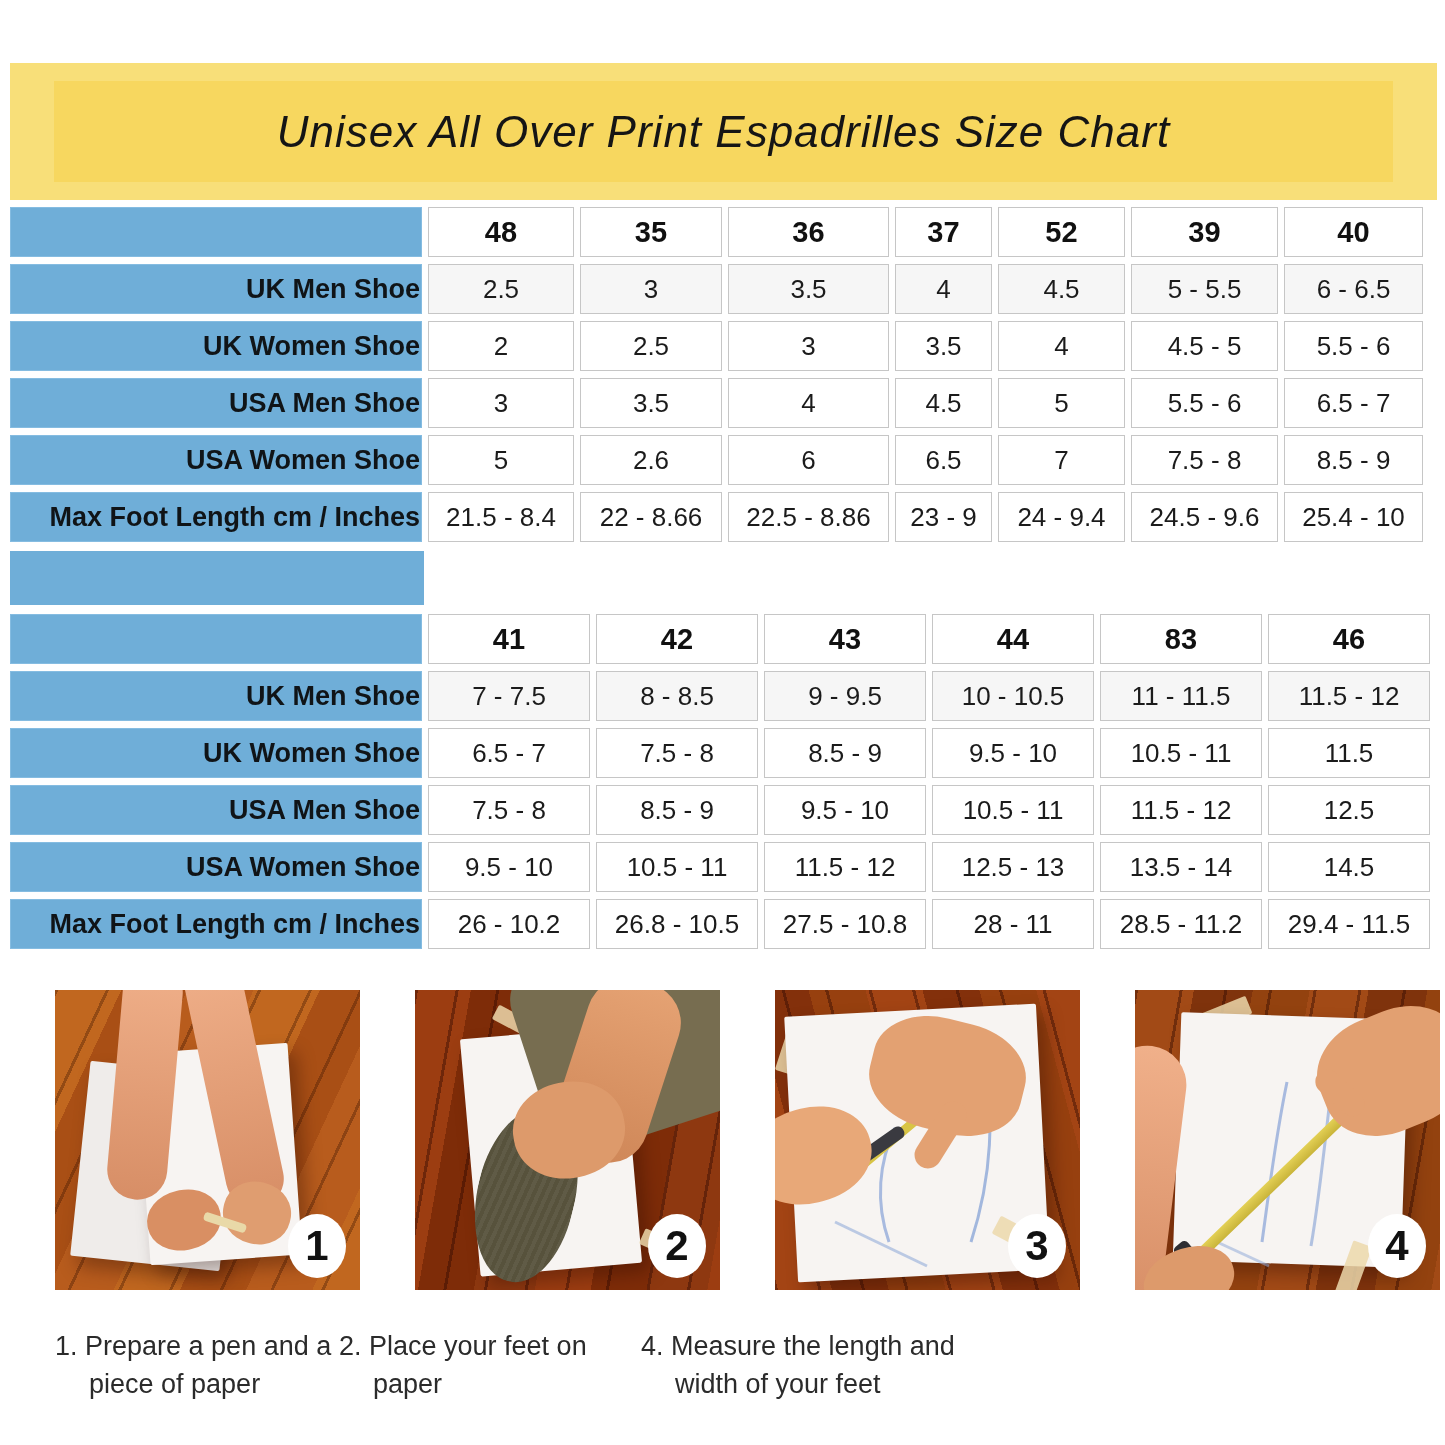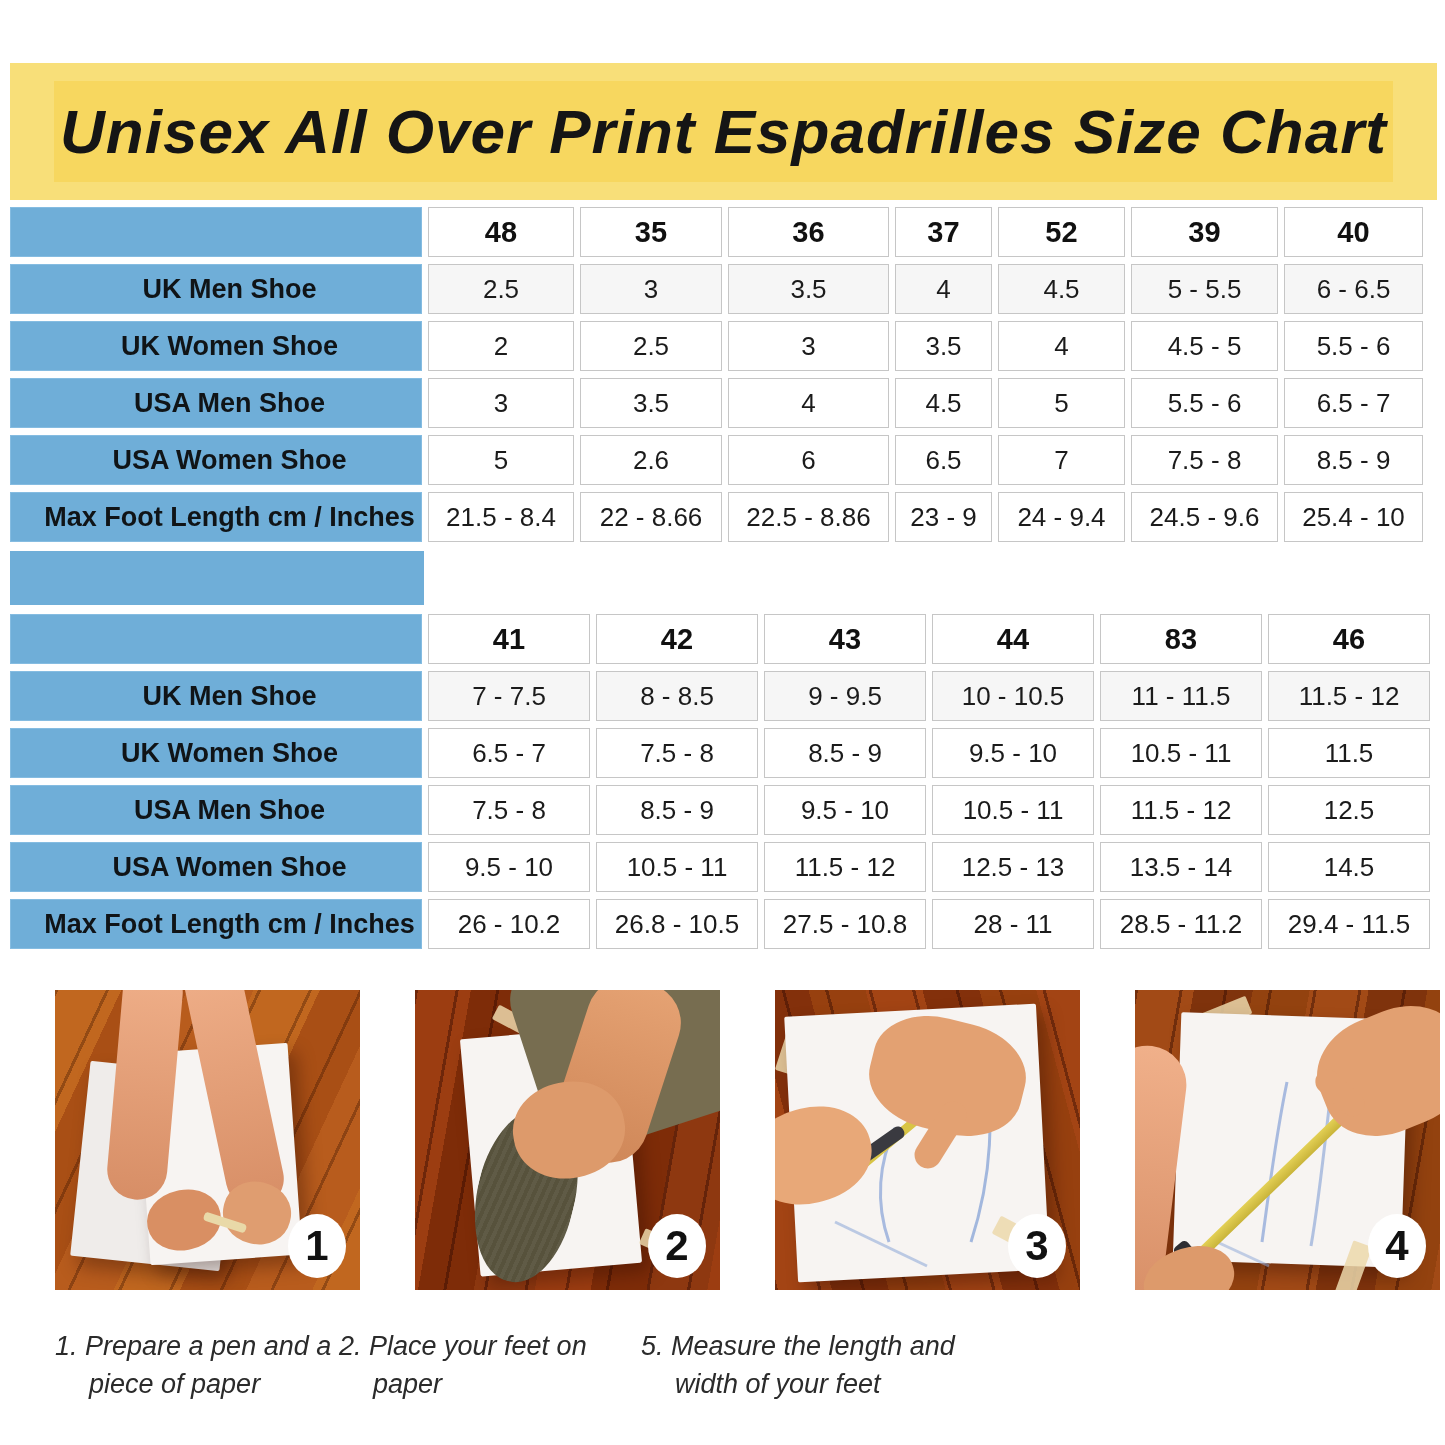--- a/index.html
+++ b/index.html
@@ -2,28 +2,28 @@
 <html><head>
 <meta charset="utf-8">
 <style>
   html,body{margin:0;padding:0;background:#ffffff;}
   body{width:1445px;height:1445px;font-family:"Liberation Sans",sans-serif;color:#1b1b1b;overflow:hidden;}
   .page{position:relative;width:1445px;height:1445px;background:#fff;}
 
   
   .banner{position:absolute;left:10px;top:63px;width:1427px;height:137px;background:#F8DF79;box-sizing:border-box;padding:18px 44px;}
   .banner-inner{width:100%;height:100%;background:#F7D75F;display:flex;align-items:center;justify-content:center;}
-  .banner h1{margin:0;font-size:62px;font-style:italic;font-weight:bold;color:#151515;white-space:nowrap;letter-spacing:1px;}
+  .banner h1{margin:0;font-size:44px;font-style:italic;font-weight:normal;color:#151515;white-space:nowrap;letter-spacing:1px;}
 
   
   .tables{position:absolute;left:4px;top:200px;width:1441px;}
   table.size{border-collapse:separate;border-spacing:6px 7px;table-layout:fixed;}
   table.size td,table.size th{height:46px;text-align:center;vertical-align:middle;background:#fff;border:1px solid #C6C6C6;font-size:26px;}
   table.size th{font-weight:bold;font-size:29px;color:#111;}
-  table.size td.lbl{background:#6FAED8;border:1px solid #85BCE1;text-align:center;padding-left:28px;font-weight:bold;font-size:27px;color:#101417;}
+  table.size td.lbl{background:#6FAED8;border:1px solid #85BCE1;text-align:right;padding-left:28px;font-weight:bold;font-size:27px;color:#101417;}
   table.size tr.shade td:not(.lbl){background:#F6F6F6;}
   .t1 col.c0,.t2 col.c0{width:412px;}
   .t1 col.c1{width:146px}.t1 col.c2{width:142px}.t1 col.c3{width:161px}.t1 col.c4{width:97px}.t1 col.c5{width:127px}.t1 col.c6{width:147px}.t1 col.c7{width:139px}
   .t2 col.cc{width:162px}
   .table-gap{height:58px;position:relative;}
   .table-gap .gap-blue{position:absolute;left:6px;top:2px;width:414px;height:54px;background:#6FAED8;}
 
   
   .photos{position:absolute;left:55px;top:990px;display:flex;gap:55px;}
   .photo{position:relative;width:305px;height:300px;overflow:hidden;background:#9c4a16;}
@@ -74,21 +74,21 @@
   .p4 .measure{position:absolute;left:58px;top:266px;width:272px;height:11px;background:linear-gradient(180deg,#E3D055,#C9B43A);transform:rotate(-44deg);transform-origin:left center;border-radius:3px;}
   .p4 .hand.h1{right:-28px;top:22px;width:150px;height:118px;transform:rotate(-22deg);background:#e2a071;border-radius:42%;}
   .p4 .finger{position:absolute;right:88px;top:74px;width:24px;height:58px;background:#e2a071;border-radius:12px;transform:rotate(-48deg);}
   .p4 .handle{position:absolute;left:58px;top:246px;width:17px;height:72px;background:#2E2E33;border-radius:5px;transform:rotate(-40deg);}
   .p4 .hand.h2{left:8px;top:258px;width:92px;height:64px;background:#dd9a6b;transform:rotate(-18deg);}
   .p4 .tape.t1{left:58px;top:16px;width:58px;height:19px;transform:rotate(-22deg);}
   .p4 .tape.t2{left:208px;top:252px;width:20px;height:58px;transform:rotate(20deg);}
 
   
   .captions{position:absolute;left:55px;top:1328px;display:flex;}
-  .caption{font-size:27px;line-height:1.4;color:#2b2b2b;text-indent:-34px;padding-left:34px;box-sizing:content-box;font-style:italic;}
+  .caption{font-size:27px;line-height:1.4;color:#2b2b2b;text-indent:-34px;padding-left:34px;box-sizing:content-box;}
   .cap1{width:250px;margin-right:110px;}
   .cap2{width:268px;margin-right:92px;}
   .cap3{width:220px;margin-right:140px;}
   .cap4{width:308px;}
 </style>
 </head>
 <body>
 
 <div class="page">
 
@@ -316,16 +316,16 @@
       <div class="finger"></div>
       <div class="badge">
           <span>4</span>
         </div>
     </figure>
   </section>
 
   <section class="captions">
     <p class="caption cap1" style="margin:0">1. Prepare a pen and a piece of paper</p>
     <p class="caption cap2" style="margin:0">2. Place your feet on paper</p>
-    <p class="caption cap4" style="margin:0">5. Measure the length and width of your feet</p>
+    <p class="caption cap4" style="margin:0">4. Measure the length and width of your feet</p>
   </section>
 
 </div>
 
 </body></html>

